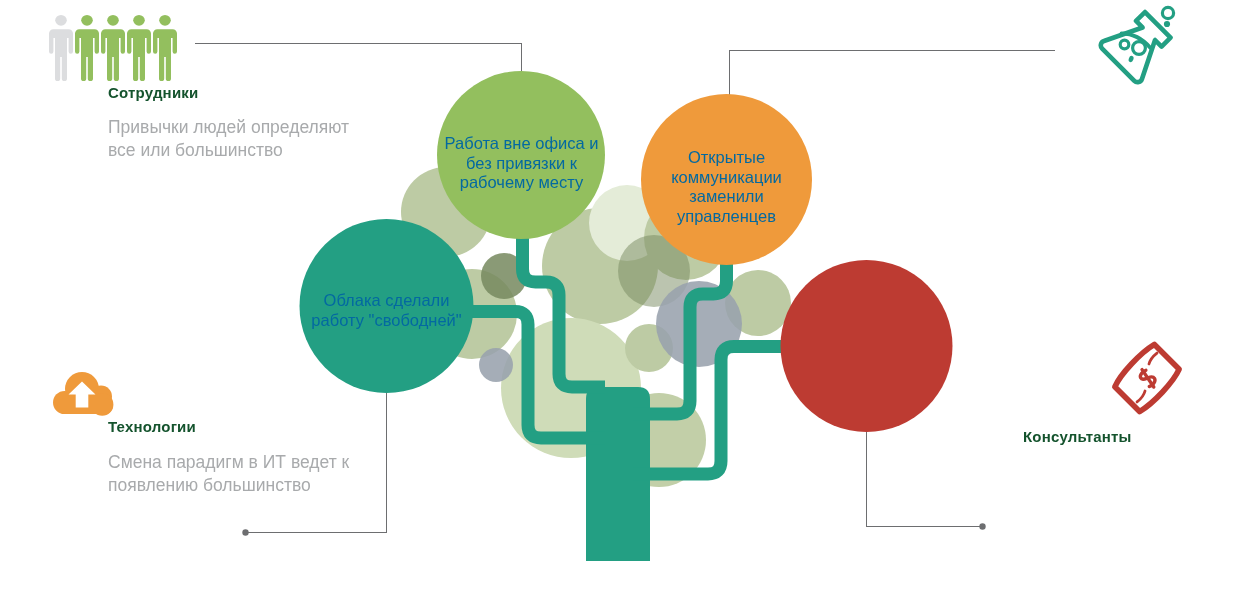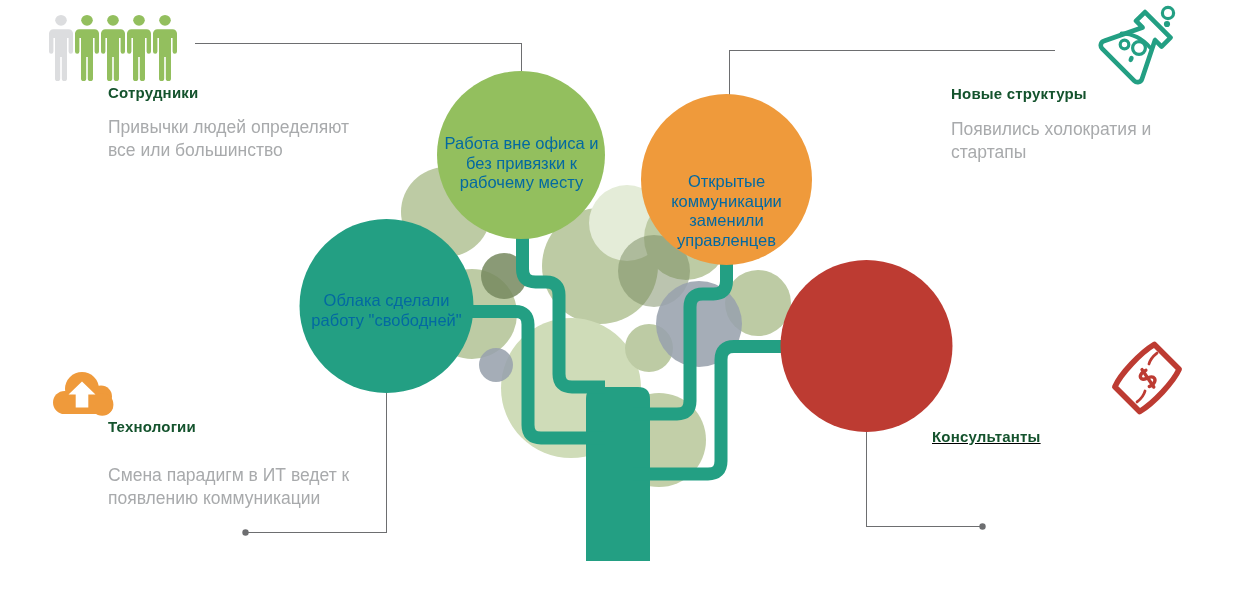--- a/index.html
+++ b/index.html
@@ -115,44 +115,37 @@
   <g transform="rotate(-45 42 38)" fill="none" stroke="#bd3b32" stroke-linecap="round" stroke-linejoin="round">
     <path stroke-width="5.6" d="M13 21.5 C 26 16.5, 55 15.5, 71 19.5 V54.5 C 58 59.5, 29 60.5, 13 56.5 Z"></path>
     <path stroke-width="2.8" d="M66.7 27.4 C 62 26.8 56.5 27.6 53.3 29.5"></path>
     <path stroke-width="2.8" d="M18 47.9 C 22.7 48.5 28.2 47.7 31.4 45.8"></path>
     <path stroke-width="3.4" fill="none" d="M46.6 31.8 C 44 30.4 38.6 30.4 37.6 33.4 C 36.6 36.4 40.6 37.6 42.6 38.4 C 45 39.4 47.8 40.4 47 43.6 C 46.2 46.8 40.4 47.6 37.6 45.6"></path>
     <path stroke-width="3.4" fill="none" d="M44.4 28.6 L 40.4 49.2"></path>
   </g>
 </svg>
 
 <div class="bubtext" style="left:441px;top:134px;width:161px;">Работа вне офиса и без привязки к рабочему месту</div>
-<div class="bubtext" style="left:660px;top:172px;width:133px;">Открытые коммуникации заменили управленцев</div>
+<div class="bubtext" style="left:660px;top:148px;width:133px;">Открытые коммуникации заменили управленцев</div>
 <div class="bubtext" style="left:308px;top:291px;width:157px;">Облака сделали работу "свободней"</div>
 
 <div class="lbl" style="left:108px;top:84px;">
   <div class="t">Сотрудники</div>
   <div class="d">
     <span>Привычки людей определяют</span><br>
     <span>все или большинство</span>
   </div>
 </div>
 
-<div class="lbl" style="left:951px;top:85px;">
-  <div class="t">Новые структуры</div>
+
+<div class="lbl" style="left:108px;top:418px;">
+  <div class="t">Технологии</div>
   <div class="d" style="margin-top:16px;">
-    <span>Появились холократия и</span><br>
-    <span>стартапы</span>
+    <span>Смена парадигм в ИТ ведет к</span><br>
+    <span>появлению большинство</span>
   </div>
 </div>
 
-<div class="lbl" style="left:108px;top:418px;">
-  <div class="t">Технологии</div>
-  <div class="d" style="margin-top:29px;">
-    <span>Смена парадигм в ИТ ведет к</span><br>
-    <span>появлению коммуникации</span>
-  </div>
-</div>
-
-<div class="lbl" style="left:932px;top:428px;text-decoration:underline;">
+<div class="lbl" style="left:1023px;top:428px;">
   <div class="t">Консультанты</div>
 </div>
 
 </div>
 
 </body></html>

